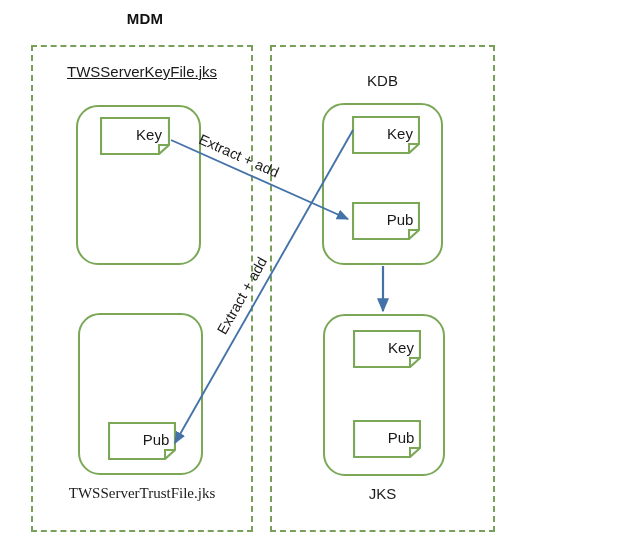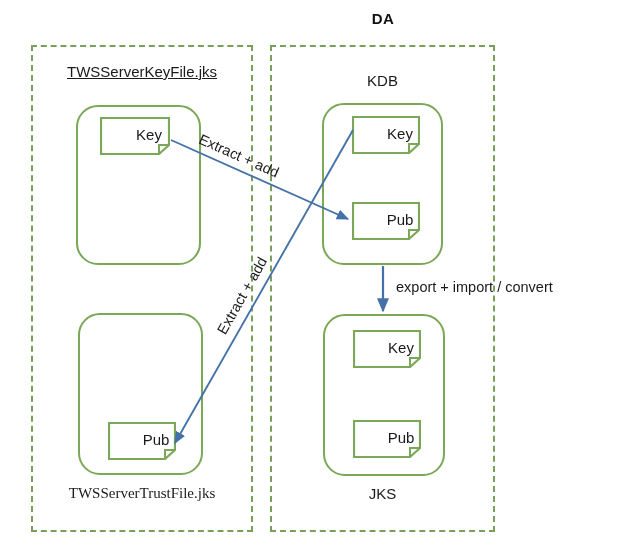--- a/index.html
+++ b/index.html
@@ -29,22 +29,22 @@
 
   .edge-label{position:absolute;font-size:14.5px;color:#1a1a1a;white-space:nowrap;
               transform-origin:0 0;}
   .edge-label.flat{transform:none;}
 </style>
 </head>
 <body>
 
 <div id="stage">
 
+  <div class="panel-title" style="left:80px;top:10px;width:130px;">MDM</div>
 
-  <div class="panel-title" style="left:318px;top:10px;width:130px;">DA</div>
 
   <div class="zone" style="left:31px;top:45px;width:222px;height:487px;"></div>
 
   <div class="zone" style="left:270px;top:45px;width:225px;height:487px;"></div>
 
   <div class="store-label" style="left:31px;top:63px;width:222px;text-decoration:underline;">TWSServerKeyFile.jks</div>
 
   <div class="store" style="left:76px;top:105px;width:125px;height:160px;"></div>
 
   <div class="doc" style="left:100px;top:117px;width:70px;height:38px;">
@@ -118,15 +118,14 @@
 
     <line x1="353" y1="130" x2="175" y2="443" stroke="#4472a8" stroke-width="1.9" marker-end="url(#ah)"></line>
 
     <line x1="383" y1="266" x2="383" y2="311" stroke="#4472a8" stroke-width="2.2" marker-end="url(#ah)"></line>
   </svg>
 
   <div class="edge-label" style="left:203px;top:131px;transform:rotate(24deg);">Extract + add</div>
 
   <div class="edge-label" style="left:214px;top:329px;transform:rotate(-60.5deg);">Extract + add</div>
 
-  <div class="edge-label flat" style="left:396px;top:279px;">export + import / convert</div>
 
 </div>
 
 </body></html>

